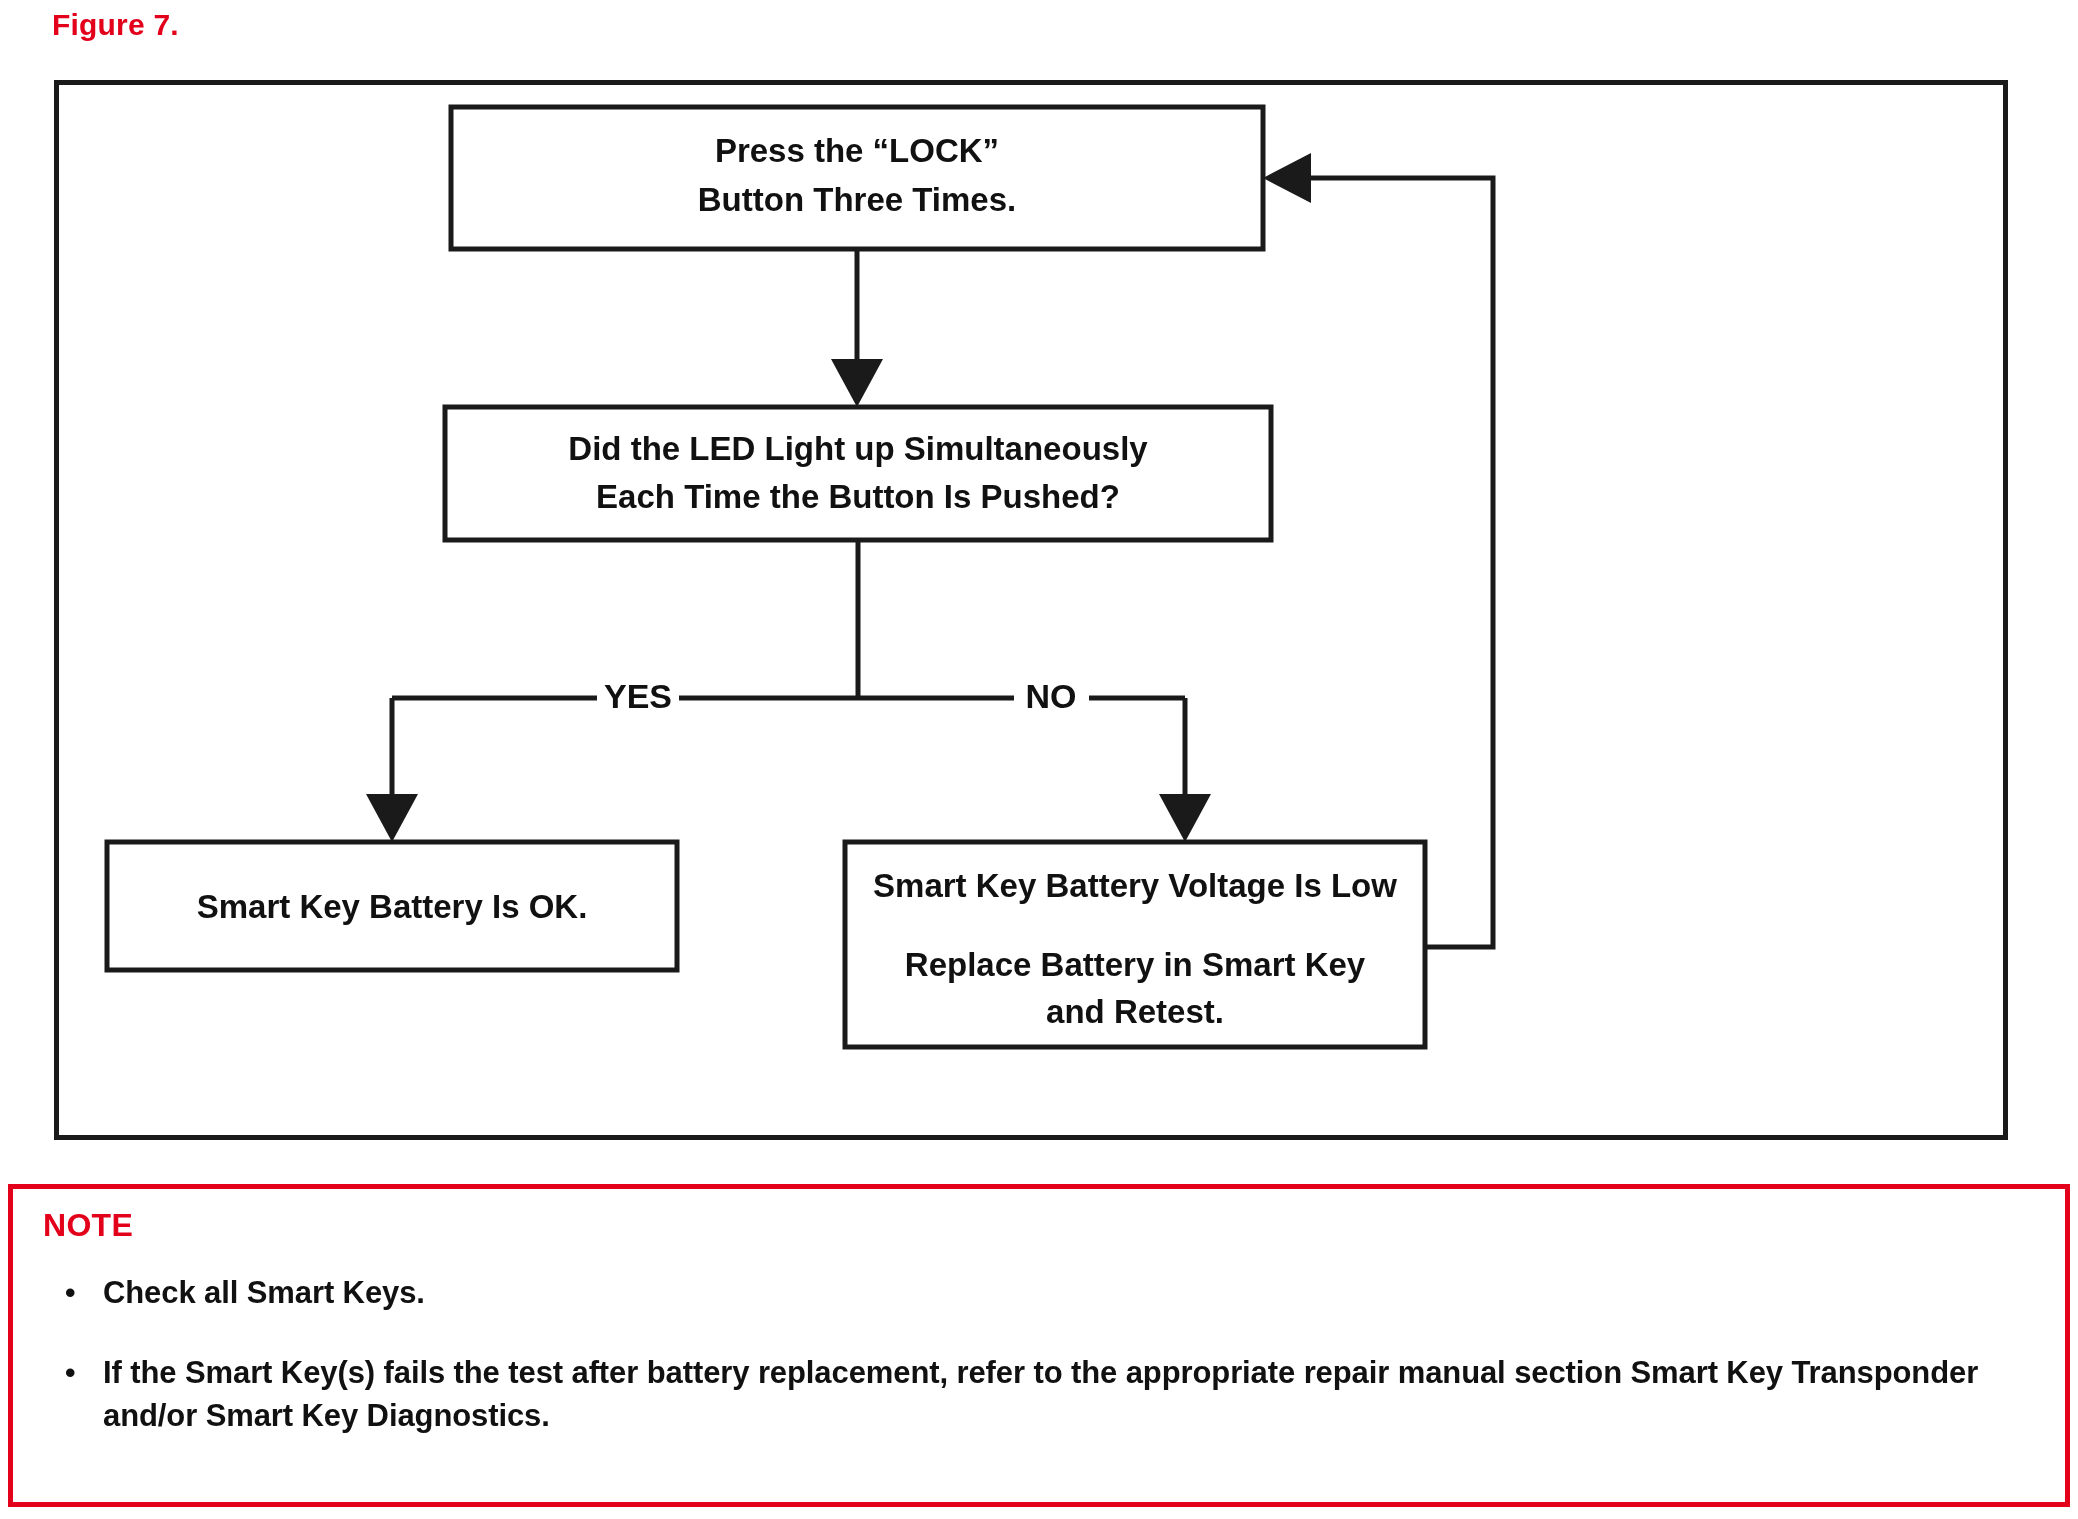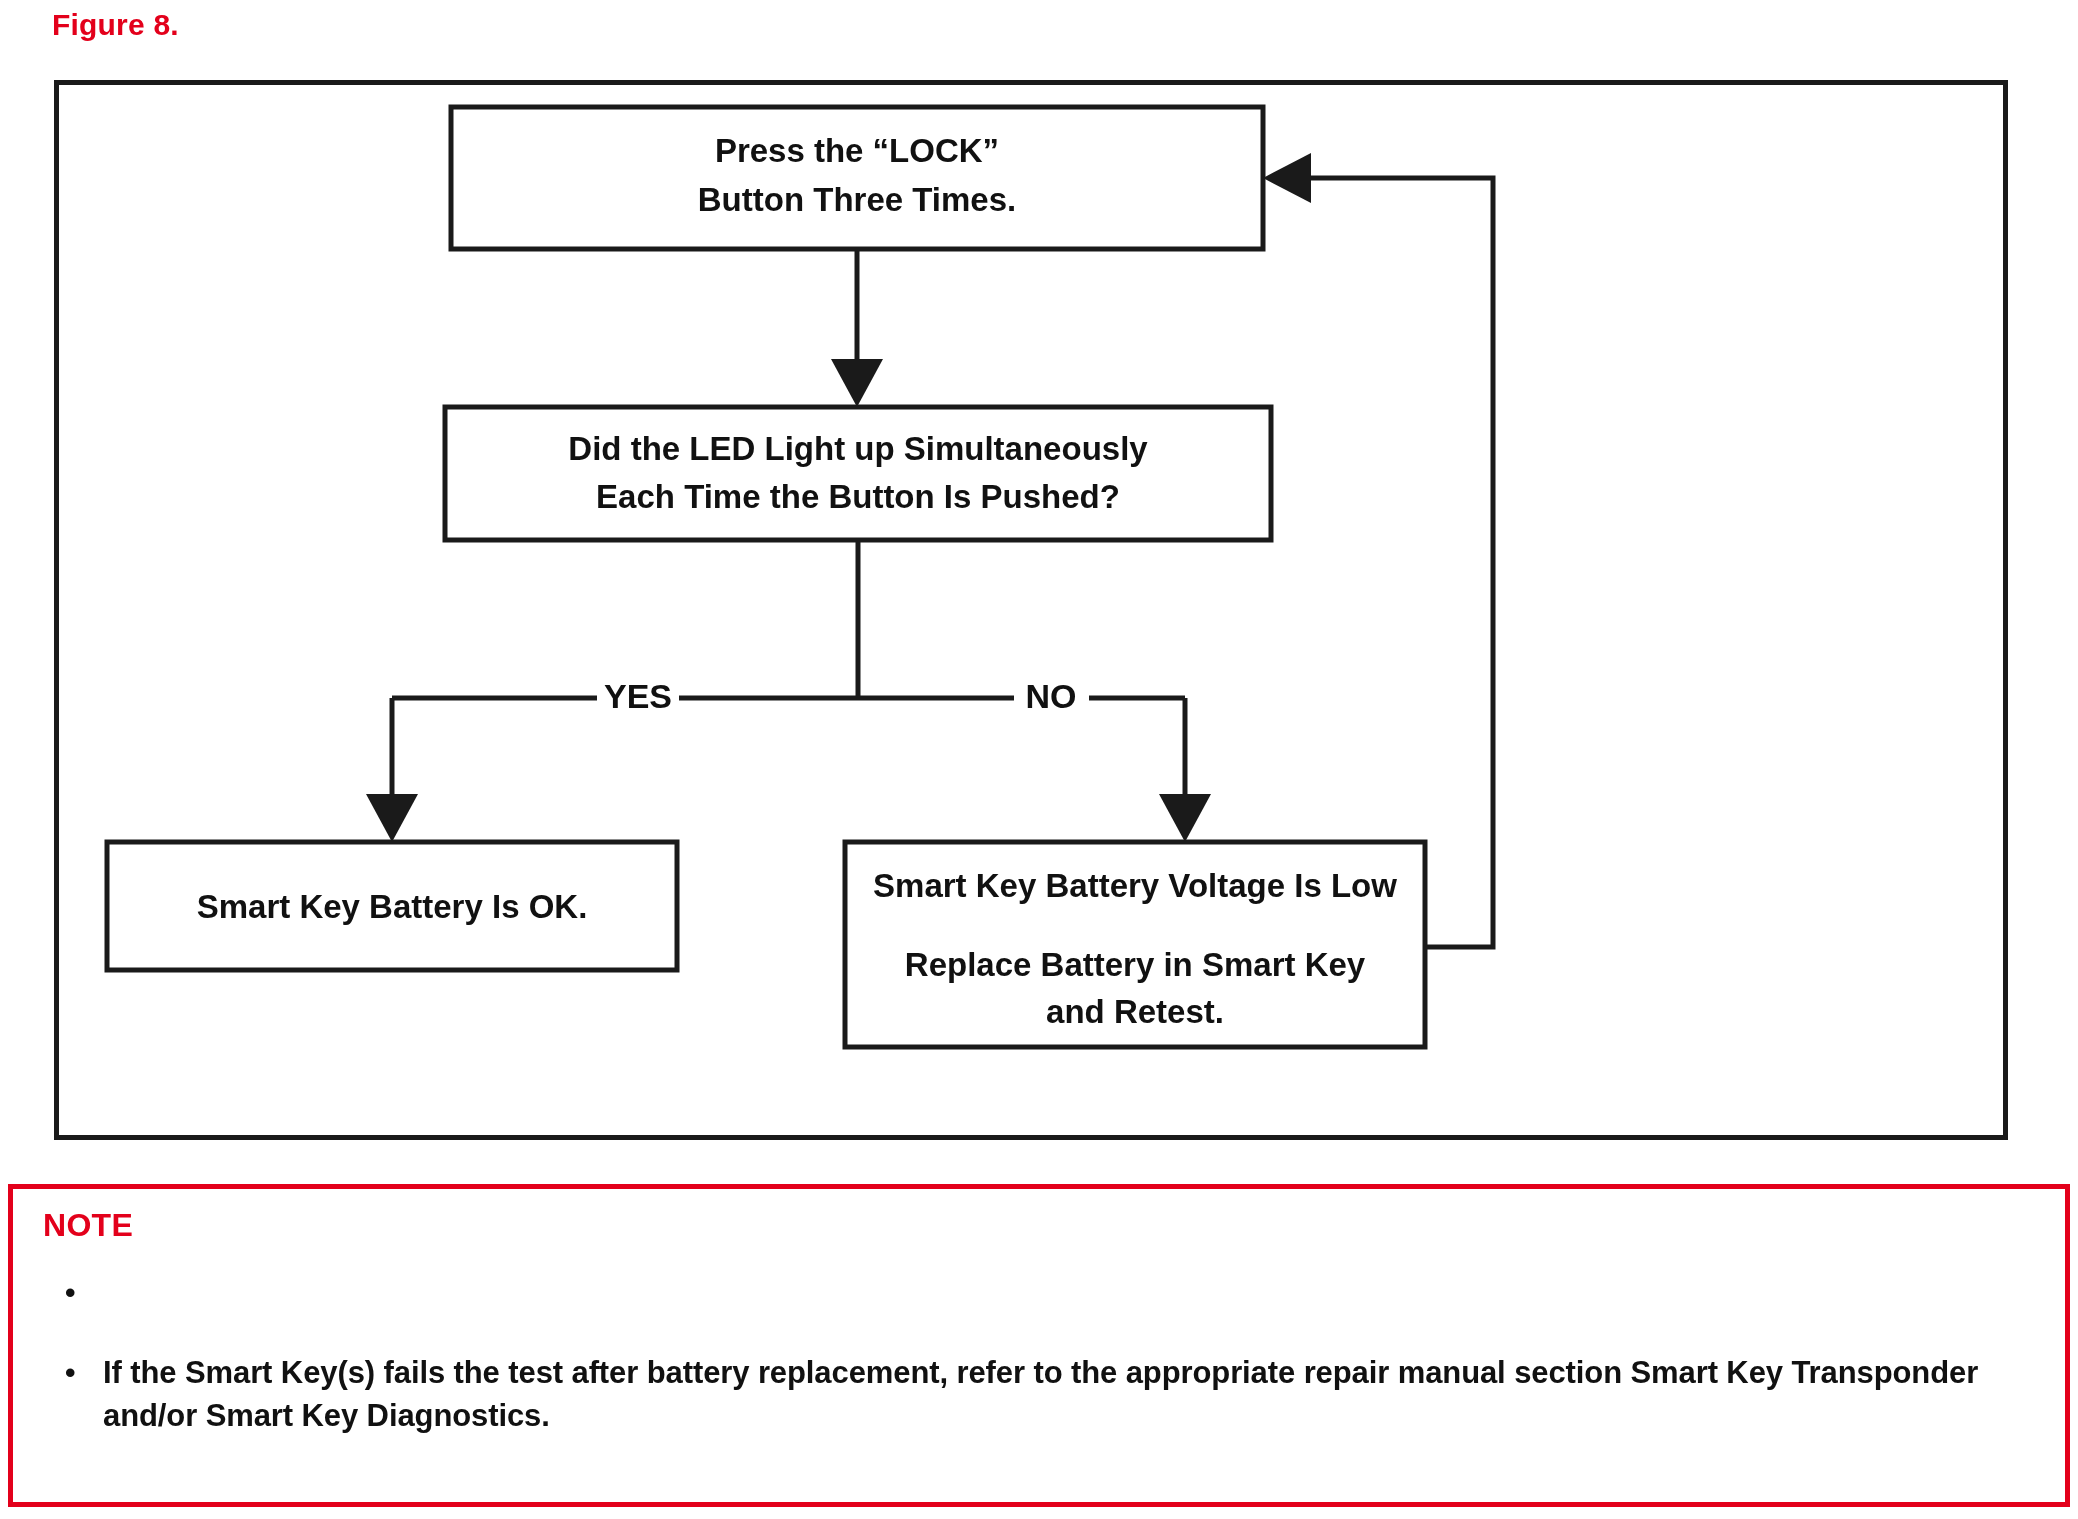--- a/index.html
+++ b/index.html
@@ -118,21 +118,21 @@
     font-size: 31px;
     line-height: 43px;
     font-weight: bold;
     color: #111111;
     letter-spacing: -0.1px;
   }
 </style>
 </head>
 <body>
 
-<div id="figure-label">Figure 8.</div>
+<div id="figure-label">Figure 7.</div>
 
 <div id="flowchart-frame">
   <svg id="flow-svg" viewBox="0 0 1944 1050" preserveAspectRatio="none">
 
     <rect class="box-rect" x="392" y="22" width="812" height="142"></rect>
     <text class="node-text" x="798" y="77">Press the “LOCK”</text>
     <text class="node-text" x="798" y="126">Button Three Times.</text>
 
     <line class="conn" x1="798" y1="164" x2="798" y2="302"></line>
     <polygon class="arrow-head" points="798,322 772,274 824,274"></polygon>
@@ -168,19 +168,20 @@
     <polygon class="arrow-head" points="1204,93 1252,68 1252,118"></polygon>
 
   </svg>
 </div>
 
 <div id="note-box">
   <div id="note-title">NOTE</div>
 
   <div class="note-item" id="note-item-0">
     <span class="note-bullet">•</span>
+    <span class="note-text">Check all Smart Keys.</span>
   </div>
 
   <div class="note-item" id="note-item-1">
     <span class="note-bullet">•</span>
     <span class="note-text">If the Smart Key(s) fails the test after battery replacement, refer to the appropriate repair manual section Smart Key Transponder and/or Smart Key Diagnostics.</span>
   </div>
 </div>
 
 </body></html>

